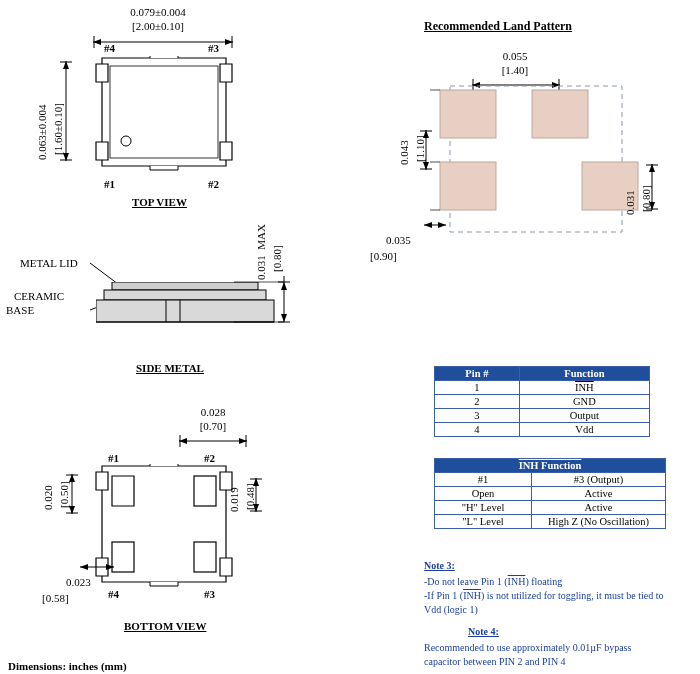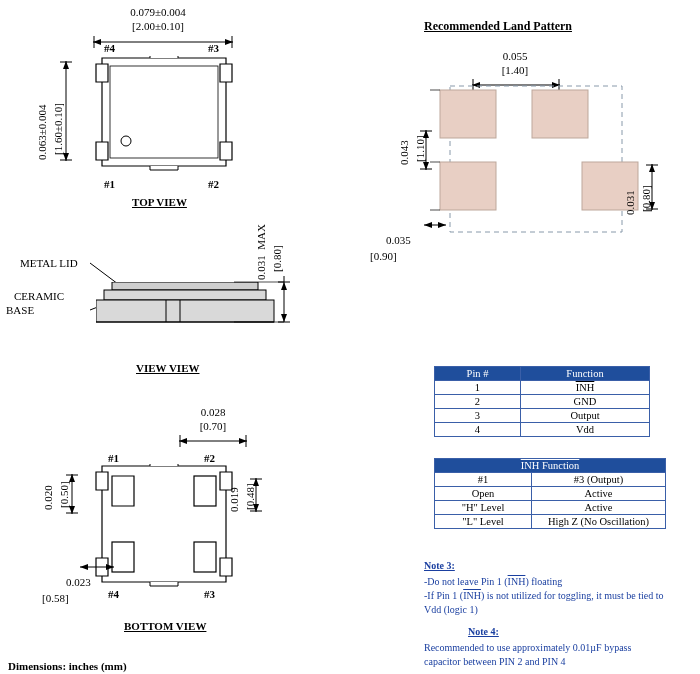--- a/index.html
+++ b/index.html
@@ -19,21 +19,21 @@
   .blue{color:#1a3fa0;}
   .vert{
     transform:rotate(-90deg);
     transform-origin:left top;
     white-space:pre;
   }
   svg{display:block;}
   
   table{border-collapse:collapse;font-size:10.5px;}
   table td,table th{border:1px solid #3a5fa8;padding:1px 4px;text-align:center;}
-  thead th{background:#1f4e9c;color:#fff;font-weight:normal;text-align:center;}
+  thead th{background:#1f4e9c;color:#fff;font-weight:bold;text-align:center;}
   .tbl-wrap{position:absolute;}
   .ovl{ text-decoration: overline; }
 </style>
 </head>
 <body>
 
 <div class="abs txt center" style="left:78px;top:6px;width:160px;">0.079±0.004</div>
 <div class="abs txt center" style="left:78px;top:20px;width:160px;">[2.00±0.10]</div>
 
 <svg class="abs" style="left:88px;top:34px;" width="150" height="16">
@@ -115,21 +115,21 @@
   <polygon points="8,66 5,74 11,74" fill="#000"></polygon>
   <polygon points="8,106 5,98 11,98" fill="#000"></polygon>
   <line x1="2" y1="66" x2="14" y2="66" stroke="#000" stroke-width="1"></line>
   <line x1="2" y1="106" x2="14" y2="106" stroke="#000" stroke-width="1"></line>
 </svg>
 <svg class="abs" style="left:234px;top:280px;" width="56" height="46">
   <line x1="0" y1="2" x2="50" y2="2" stroke="#000" stroke-width="0.7"></line>
   <line x1="0" y1="42" x2="50" y2="42" stroke="#000" stroke-width="0.7"></line>
 </svg>
 
-<div class="abs txt bold ul" style="left:136px;top:362px;">VIEW VIEW</div>
+<div class="abs txt bold ul" style="left:136px;top:362px;">SIDE METAL</div>
 
 <div class="abs txt center" style="left:168px;top:406px;width:90px;">0.028</div>
 <div class="abs txt center" style="left:168px;top:420px;width:90px;">[0.70]</div>
 <svg class="abs" style="left:175px;top:434px;" width="76" height="14">
   <line x1="4" y1="7" x2="72" y2="7" stroke="#000" stroke-width="1"></line>
   <polygon points="4,7 12,4 12,10" fill="#000"></polygon>
   <polygon points="72,7 64,4 64,10" fill="#000"></polygon>
   <line x1="5" y1="1" x2="5" y2="13" stroke="#000" stroke-width="1"></line>
   <line x1="71" y1="1" x2="71" y2="13" stroke="#000" stroke-width="1"></line>
 </svg>

